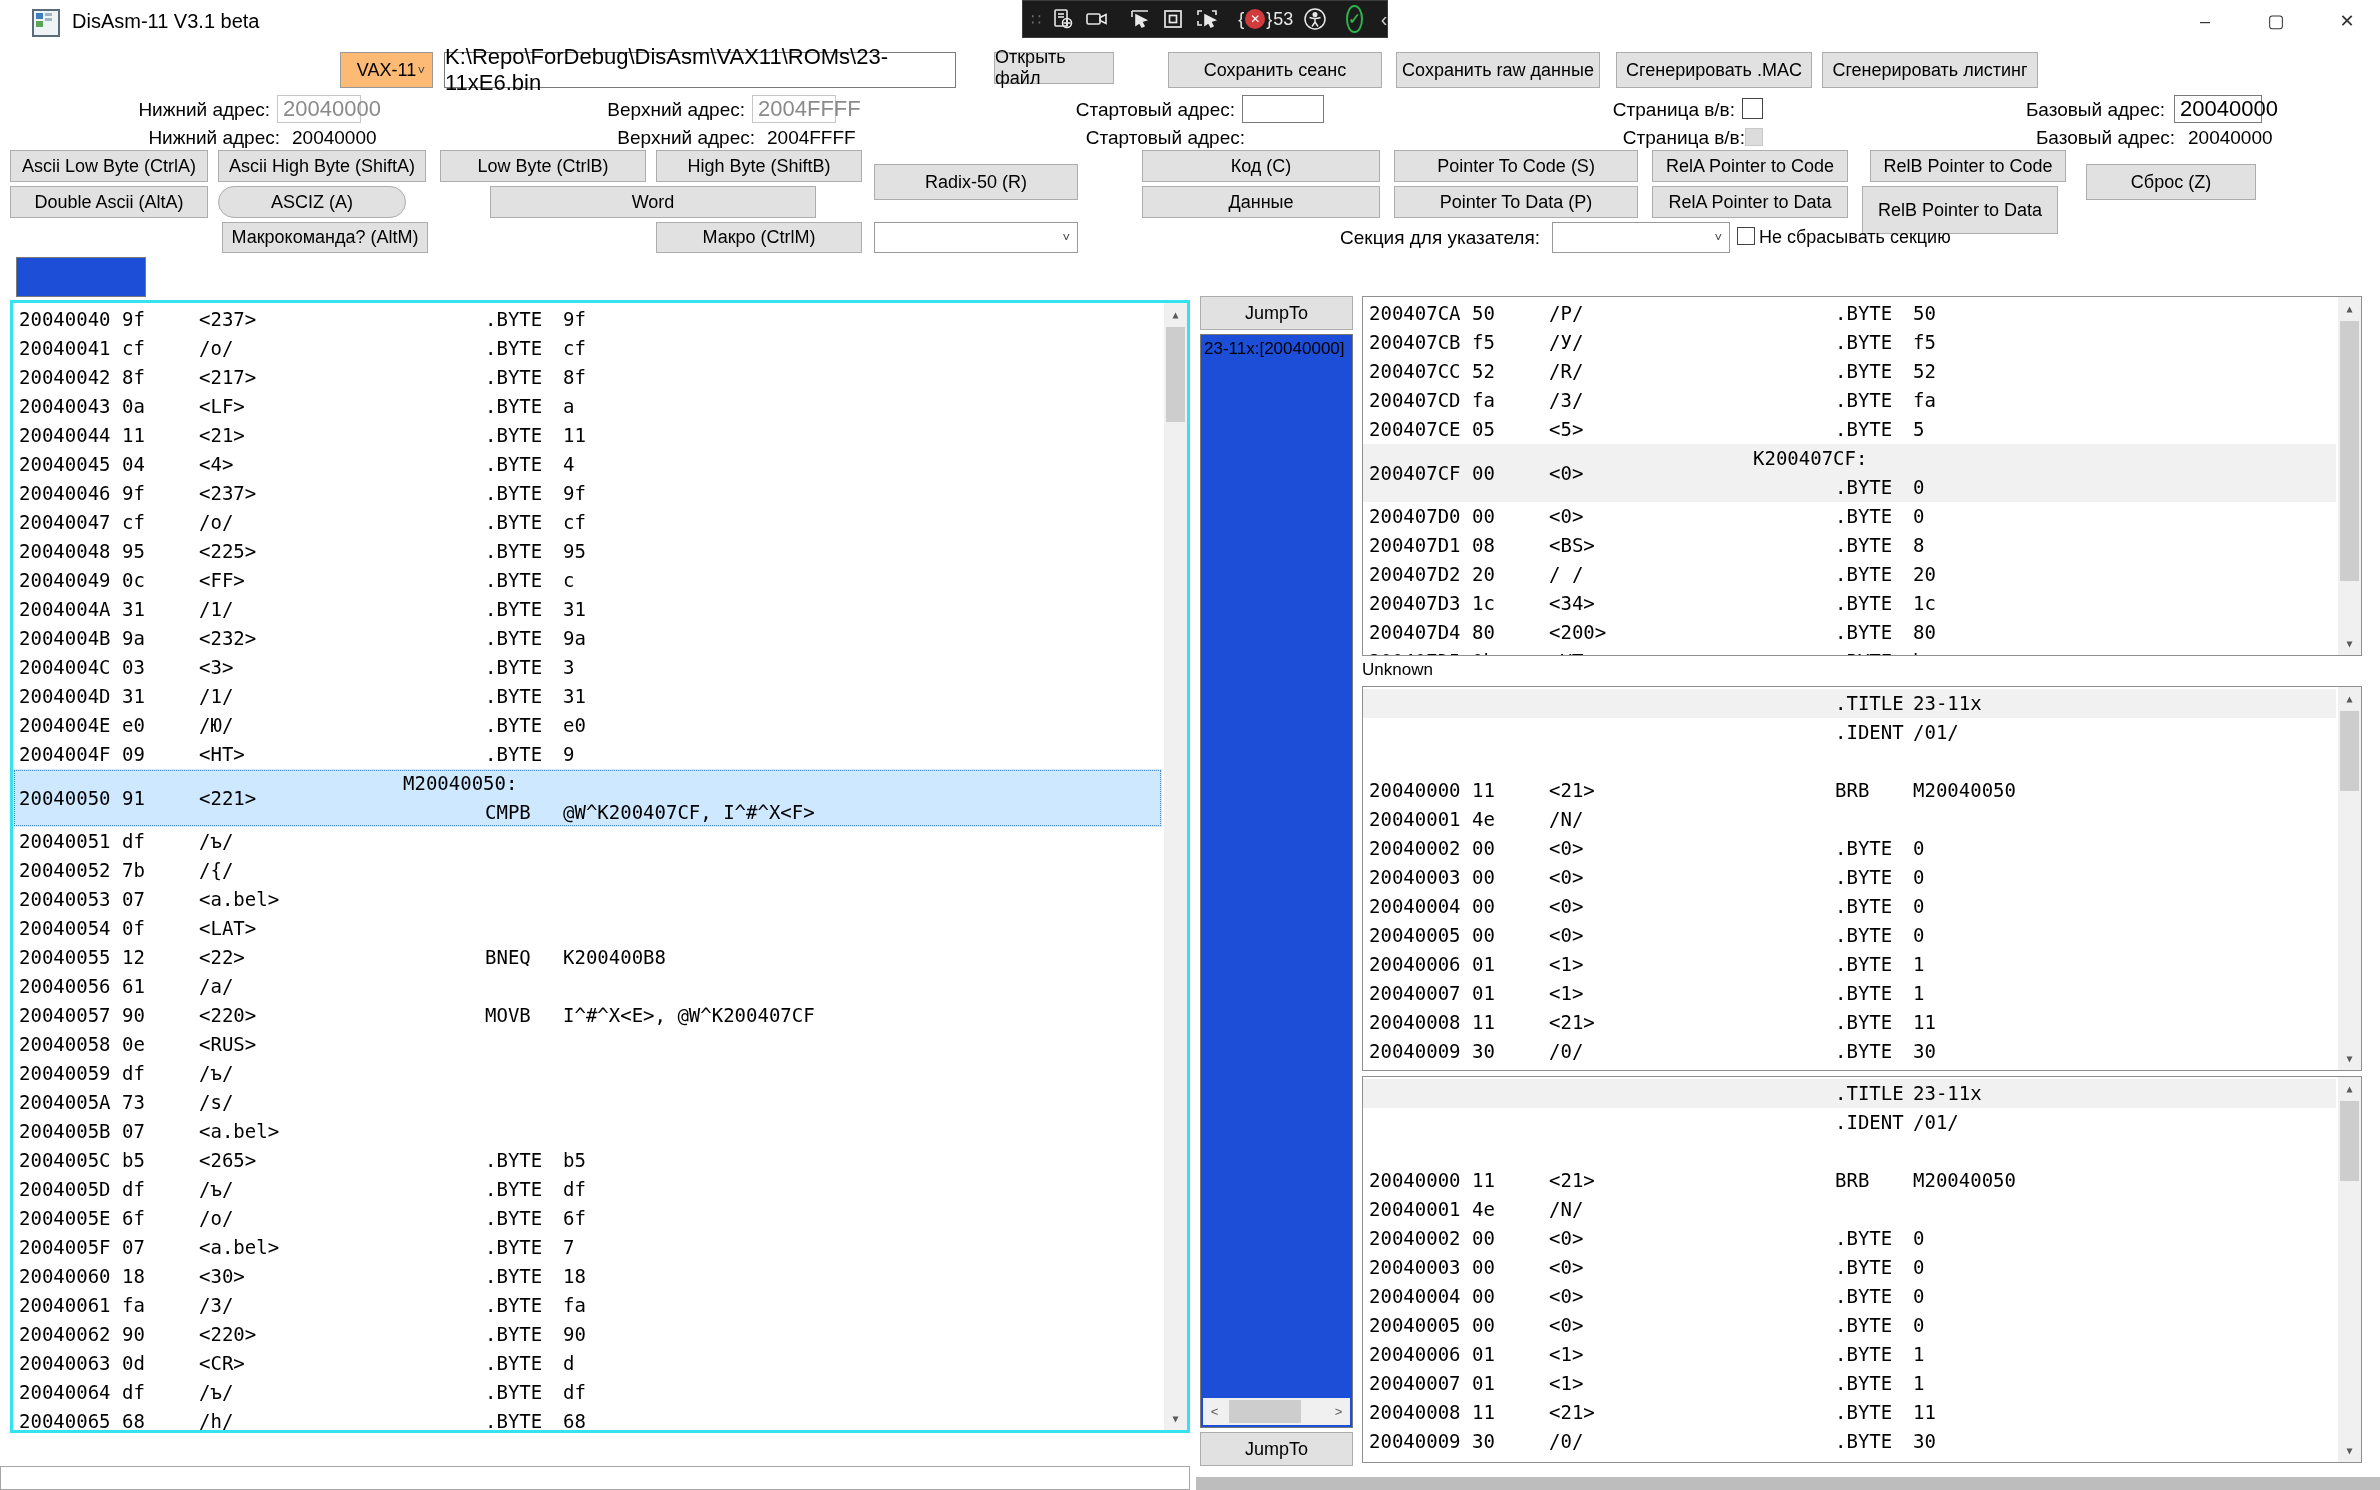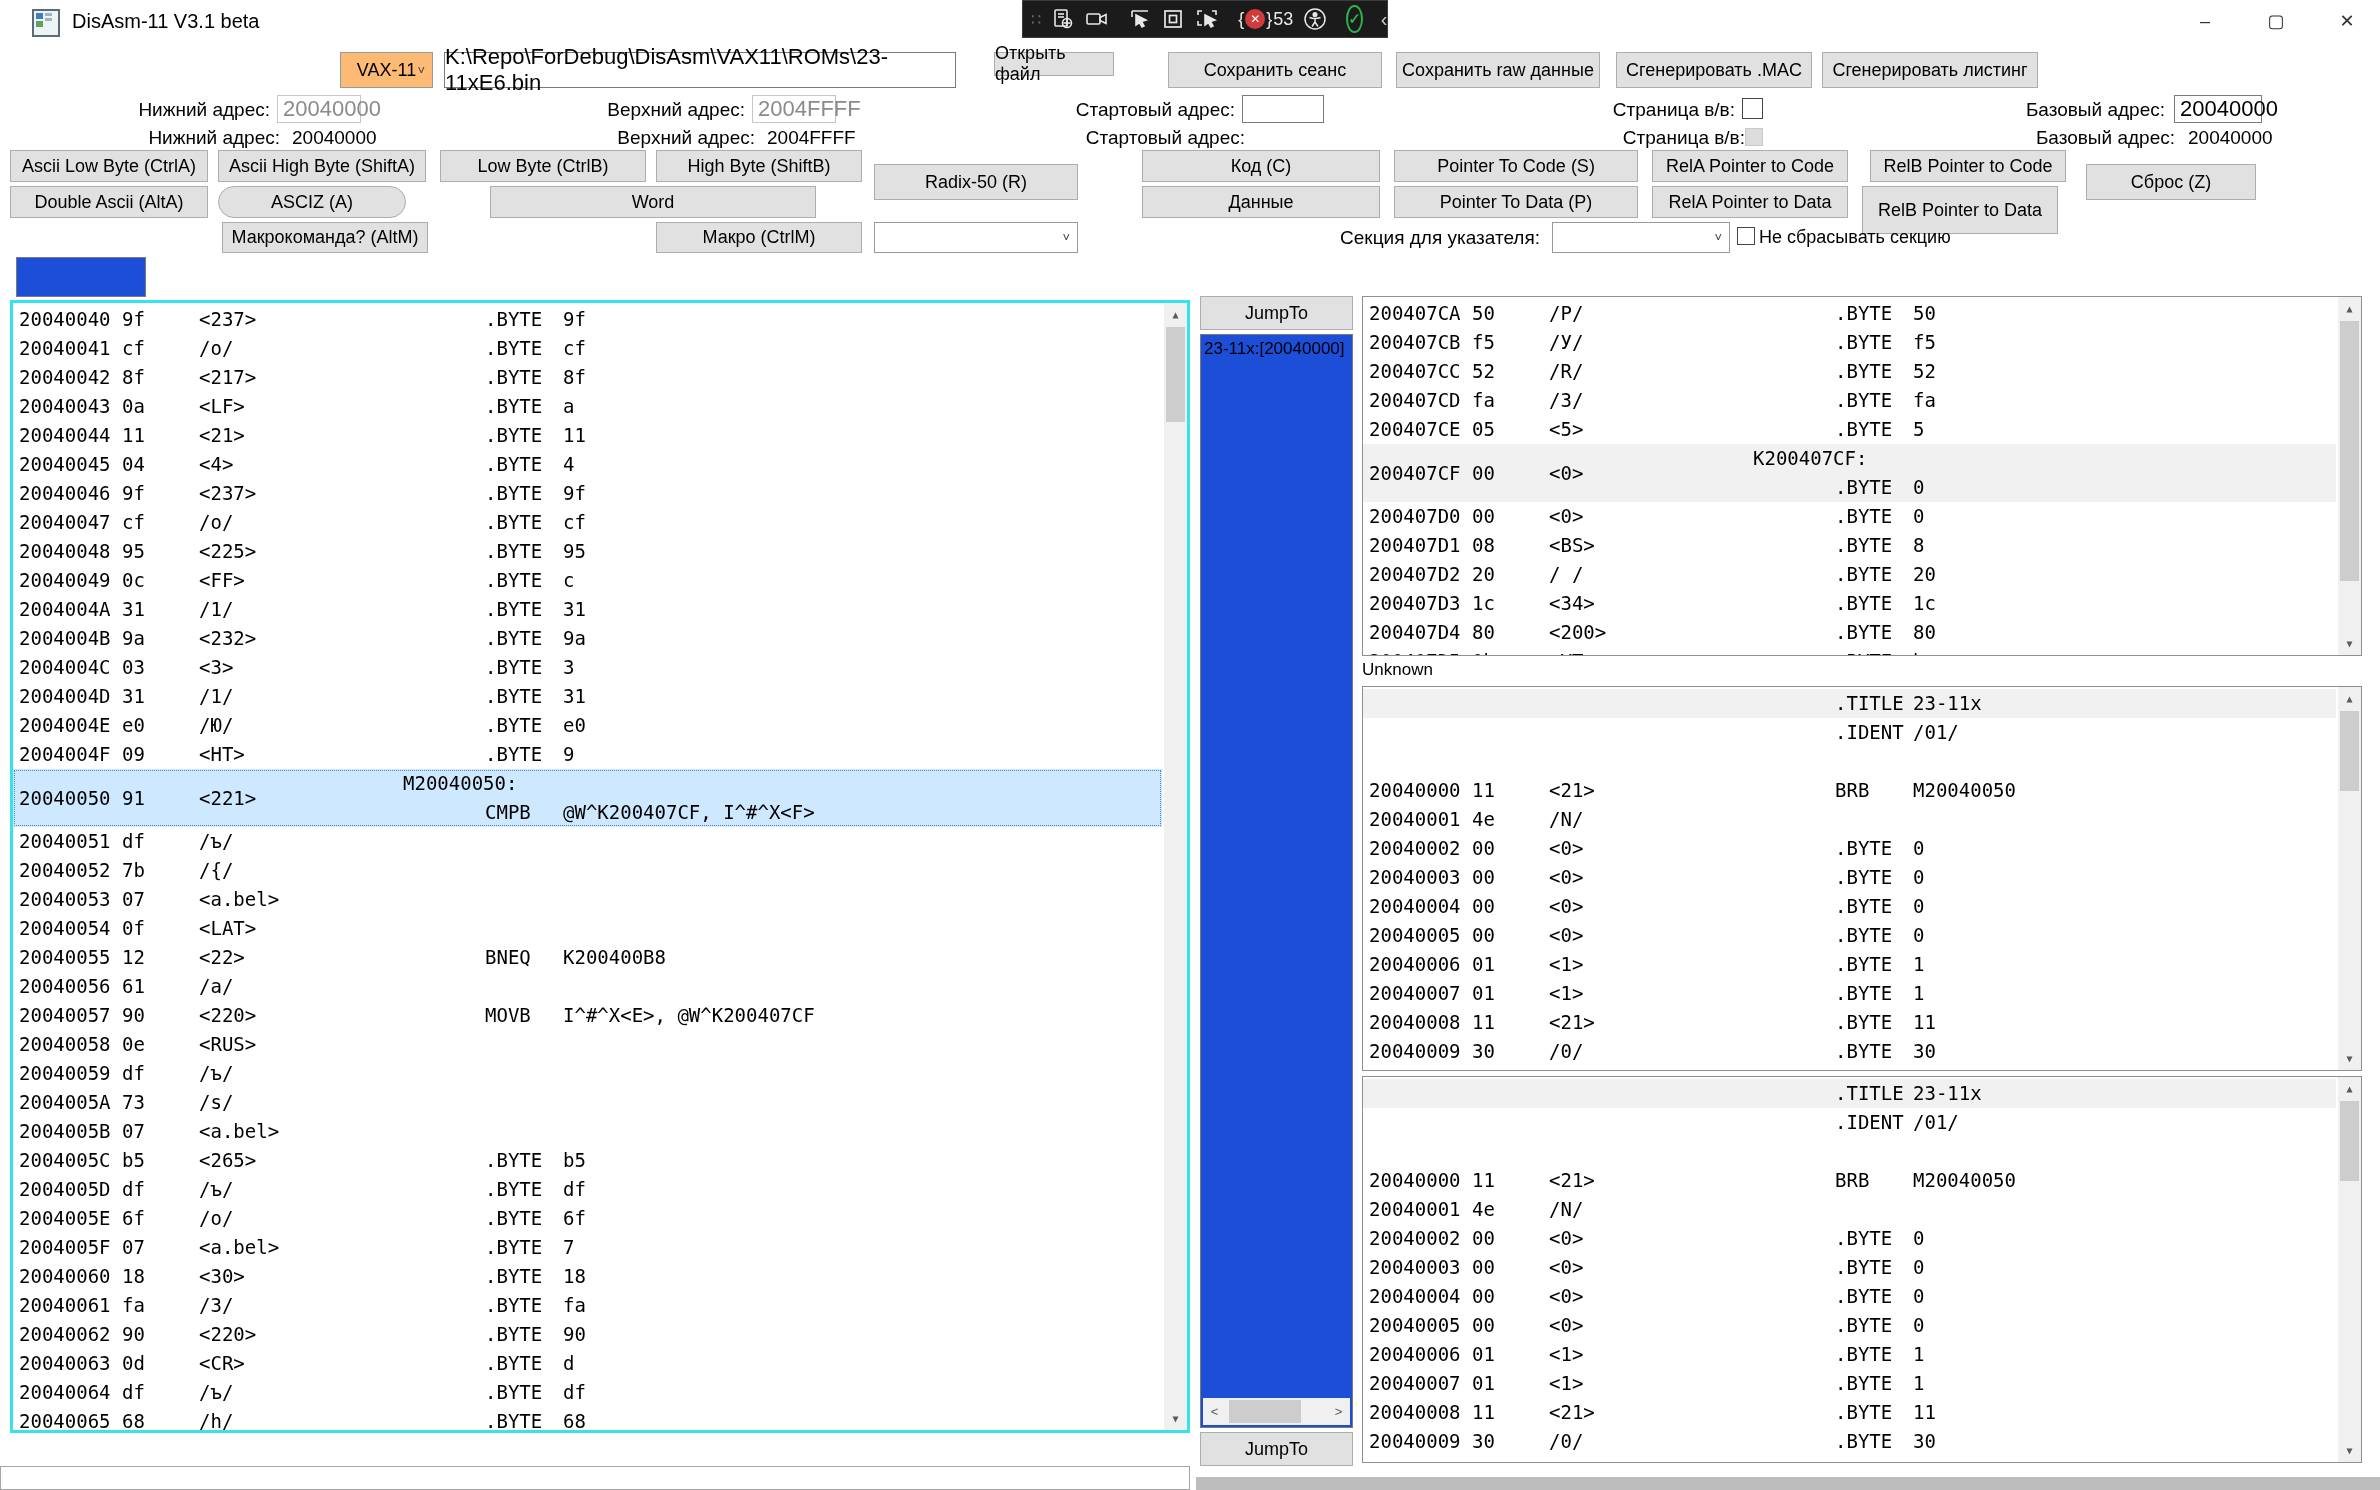--- a/index.html
+++ b/index.html
@@ -164,21 +164,21 @@
     <span class="ov-chev">‹</span>
   </div>
 
   <div class="combo" style="left:340px;top:52px;width:93px;height:36px;">
     <span>VAX-11</span>
     <span class="chev">˅</span>
   </div>
   <div class="field center" style="left:444px;top:52px;width:512px;height:36px;">
     <span>K:\Repo\ForDebug\DisAsm\VAX11\ROMs\23-11xE6.bin</span>
   </div>
-  <div class="btn" style="left:994px;top:52px;width:120px;height:24px;">Открыть файл</div>
+  <div class="btn" style="left:994px;top:52px;width:120px;height:32px;">Открыть файл</div>
   <div class="btn" style="left:1168px;top:52px;width:214px;height:36px;">Сохранить сеанс</div>
   <div class="btn" style="left:1396px;top:52px;width:204px;height:36px;">Сохранить raw данные</div>
   <div class="btn" style="left:1616px;top:52px;width:196px;height:36px;">Сгенерировать .MAC</div>
   <div class="btn" style="left:1822px;top:52px;width:216px;height:36px;">Сгенерировать листинг</div>
 
   <div class="lbl r" style="left:100px;top:99px;width:170px;">Нижний адрес:</div>
   <div class="field dis" style="left:277px;top:95px;width:84px;height:28px;padding-left:5px;">20040000</div>
   <div class="lbl r" style="left:110px;top:127px;width:170px;">Нижний адрес:</div>
   <div class="lbl" style="left:292px;top:127px;">20040000</div>
 

